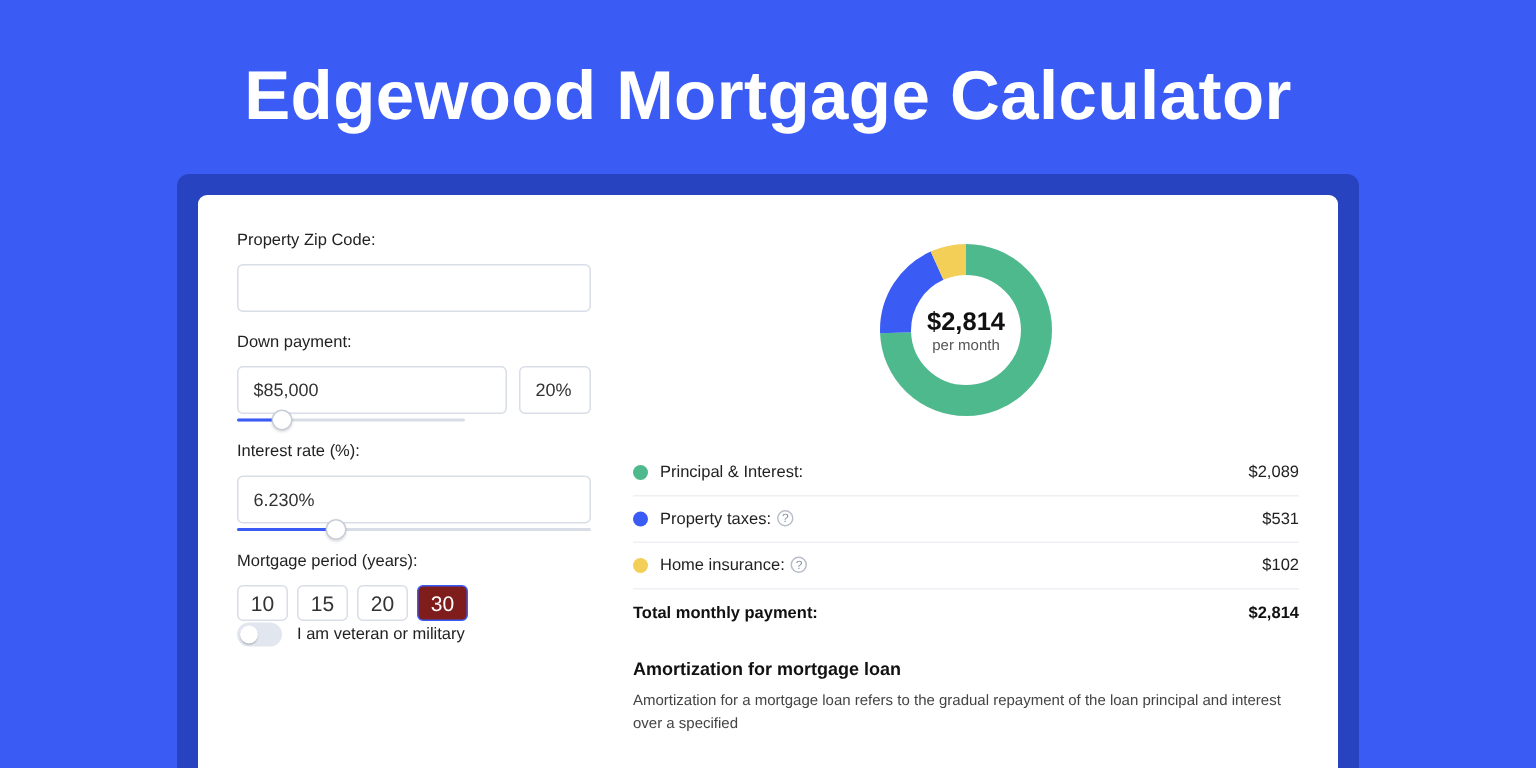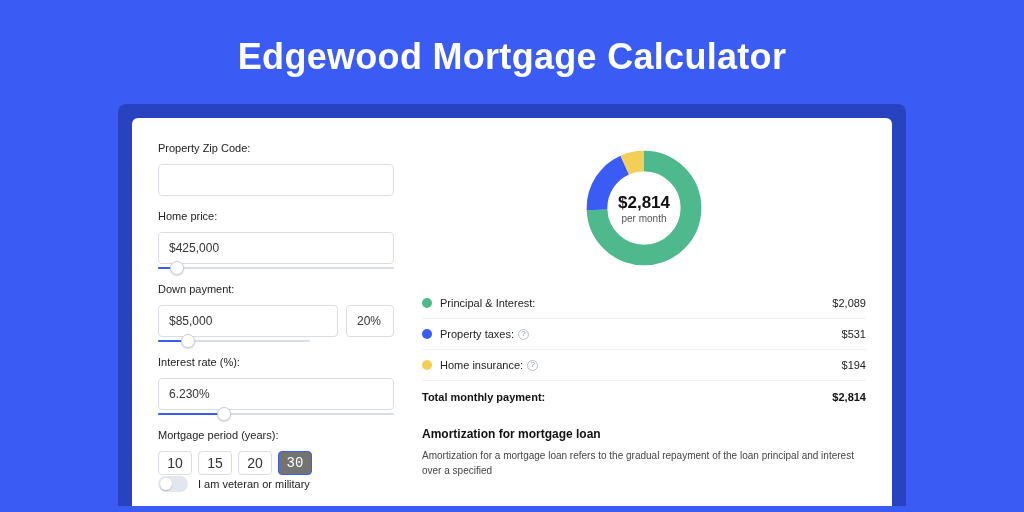--- a/index.html
+++ b/index.html
@@ -1,49 +1,49 @@
 <!DOCTYPE html>
 <html><head>
 <meta charset="utf-8">
 <style>
   * { box-sizing: border-box; margin: 0; padding: 0; }
   html, body { width: 1024px; height: 512px; overflow: hidden; font-family: -apple-system, BlinkMacSystemFont, "Segoe UI", Arial, sans-serif; }
   body { background: #3a5cf5; }
-  .hero-title { color: #fff; font-size: 36px; font-weight: 700; text-align: center; padding: 36px 0 26px; letter-spacing: 0.3px; }
+  .hero-title { color: #fff; font-size: 46px; font-weight: 700; text-align: center; padding: 36px 0 26px; letter-spacing: 0.3px; }
   .panel-wrap { margin: 0 auto; width: 788px; background: #2843c0; padding: 14px 14px 0; border-radius: 8px 8px 0 0; }
   .panel { background: #fff; border-radius: 6px 6px 0 0; padding: 24px 26px 0; height: 388px; overflow: hidden; display: flex; gap: 28px; }
   .left-col { width: 236px; flex-shrink: 0; }
   .right-col { flex: 1; min-width: 0; }
   .field-label { font-size: 11px; color: #222; margin-bottom: 10px; display: block; }
   .field-group { margin-bottom: 14px; }
   .text-input { width: 100%; height: 32px; border: 1px solid #d8dde6; border-radius: 4px; padding: 0 10px; font-size: 12px; color: #333; background: #fff; }
   .slider-track { position: relative; height: 2px; background: #d8dde6; margin-top: 3px; border-radius: 2px; }
   .slider-fill { position: absolute; left: 0; top: 0; height: 2px; background: #3a5cf5; border-radius: 2px; }
   .slider-thumb { position: absolute; top: 50%; width: 14px; height: 14px; background: #fff; border: 1px solid #c7cdd8; border-radius: 50%; transform: translate(-50%, -50%); box-shadow: 0 1px 2px rgba(0,0,0,0.15); }
   .two-inputs { display: flex; gap: 8px; }
   .two-inputs .text-input:first-child { flex: 1; }
   .two-inputs .text-input:last-child { width: 48px; }
   .seg { display: flex; gap: 6px; }
   .seg-btn { width: 34px; height: 24px; border: 1px solid #d8dde6; border-radius: 4px; background: #fff; font-size: 14px; color: #333; display: flex; align-items: center; justify-content: center; cursor: pointer; }
-  .seg-btn.active { background: #737373; color: #fff; border-color: #3a5cf5; font-family: Liberation Mono, monospace; }
+  .seg-btn.active { background: #7f1d1d; color: #fff; border-color: #3a5cf5; }
   .toggle-row { display: flex; align-items: center; gap: 10px; }
   .toggle { width: 30px; height: 16px; background: #e2e6ef; border-radius: 999px; position: relative; }
   .toggle::after { content: ""; position: absolute; left: 2px; top: 2px; width: 12px; height: 12px; background: #fff; border-radius: 50%; box-shadow: 0 1px 1px rgba(0,0,0,0.2); }
   .toggle-label { font-size: 11px; color: #222; }
   .breakdown-title { font-size: 12px; font-weight: 700; color: #111; margin-bottom: 10px; }
   .donut-wrap { display: flex; justify-content: center; margin: 4px 0 18px; }
   .donut { position: relative; width: 124px; height: 124px; }
   .donut svg { width: 124px; height: 124px; transform: rotate(-90deg); }
   .donut-center { position: absolute; inset: 0; display: flex; flex-direction: column; align-items: center; justify-content: center; }
   .donut-amount { font-size: 17px; font-weight: 800; color: #111; }
   .donut-sub { font-size: 10px; color: #555; }
   .legend-row { display: flex; align-items: center; padding: 9px 0; border-bottom: 1px solid #eef0f4; font-size: 11px; color: #222; }
   .legend-row:last-of-type { border-bottom: 1px solid #eef0f4; }
   .legend-dot { width: 10px; height: 10px; border-radius: 50%; margin-right: 8px; flex-shrink: 0; }
-  .legend-label { flex: 1; display: flex; align-items: center; gap: 4px; }
+  .legend-label { flex: 1; display: flex; align-items: flex-start; gap: 4px; }
   .legend-value { font-weight: 400; }
   .total-row { display: flex; align-items: center; padding: 10px 0 14px; font-size: 11px; font-weight: 700; color: #111; }
   .total-row .legend-label { flex: 1; }
   .info-icon { width: 11px; height: 11px; border: 1px solid #b8bec9; border-radius: 50%; display: inline-flex; align-items: center; justify-content: center; font-size: 8px; color: #8a90a0; line-height: 1; }
   .amort-title { font-size: 12px; font-weight: 700; color: #111; margin: 10px 0 8px; }
   .amort-text { font-size: 10px; color: #444; line-height: 1.45; }
 </style>
 </head>
 <body>
 
@@ -52,28 +52,20 @@
 <div class="panel-wrap">
   <div class="panel">
 
     <div class="left-col">
 
       <div class="field-group">
         <label class="field-label">Property Zip Code:</label>
         <input class="text-input" value="" style="">
       </div>
 
-      <div class="field-group">
-        <label class="field-label">Home price:</label>
-        <input class="text-input" value="$425,000" style="">
-        <div class="slider-track">
-          <div class="slider-fill" id="hp-fill" style="width: 8%;"></div>
-          <div class="slider-thumb" id="hp-thumb" style="left: 8%;"></div>
-        </div>
-      </div>
 
       <div class="field-group">
         <label class="field-label">Down payment:</label>
         <div class="two-inputs">
           <input class="text-input" value="$85,000" style="">
           <input class="text-input" value="20%" style="">
         </div>
         <div class="slider-track" style="width:152px">
           <div class="slider-fill" id="dp-fill" style="width: 20%;"></div>
           <div class="slider-thumb" id="dp-thumb" style="left: 20%;"></div>
@@ -138,21 +130,21 @@
               <span class="info-icon">?</span>
             </span>
             <span class="legend-value">$531</span>
           </div>
           <div class="legend-row">
             <span class="legend-dot" style="background: rgb(243, 207, 87);"></span>
             <span class="legend-label">
               <span>Home insurance:</span>
               <span class="info-icon">?</span>
             </span>
-            <span class="legend-value">$194</span>
+            <span class="legend-value">$102</span>
           </div>
         </div>
 
       <div class="total-row">
         <span class="legend-label">Total monthly payment:</span>
         <span class="legend-value" style="font-weight:700">$2,814</span>
       </div>
 
       <div class="amort-title">Amortization for mortgage loan</div>
       <div class="amort-text">Amortization for a mortgage loan refers to the gradual repayment of the loan principal and interest over a specified</div>

